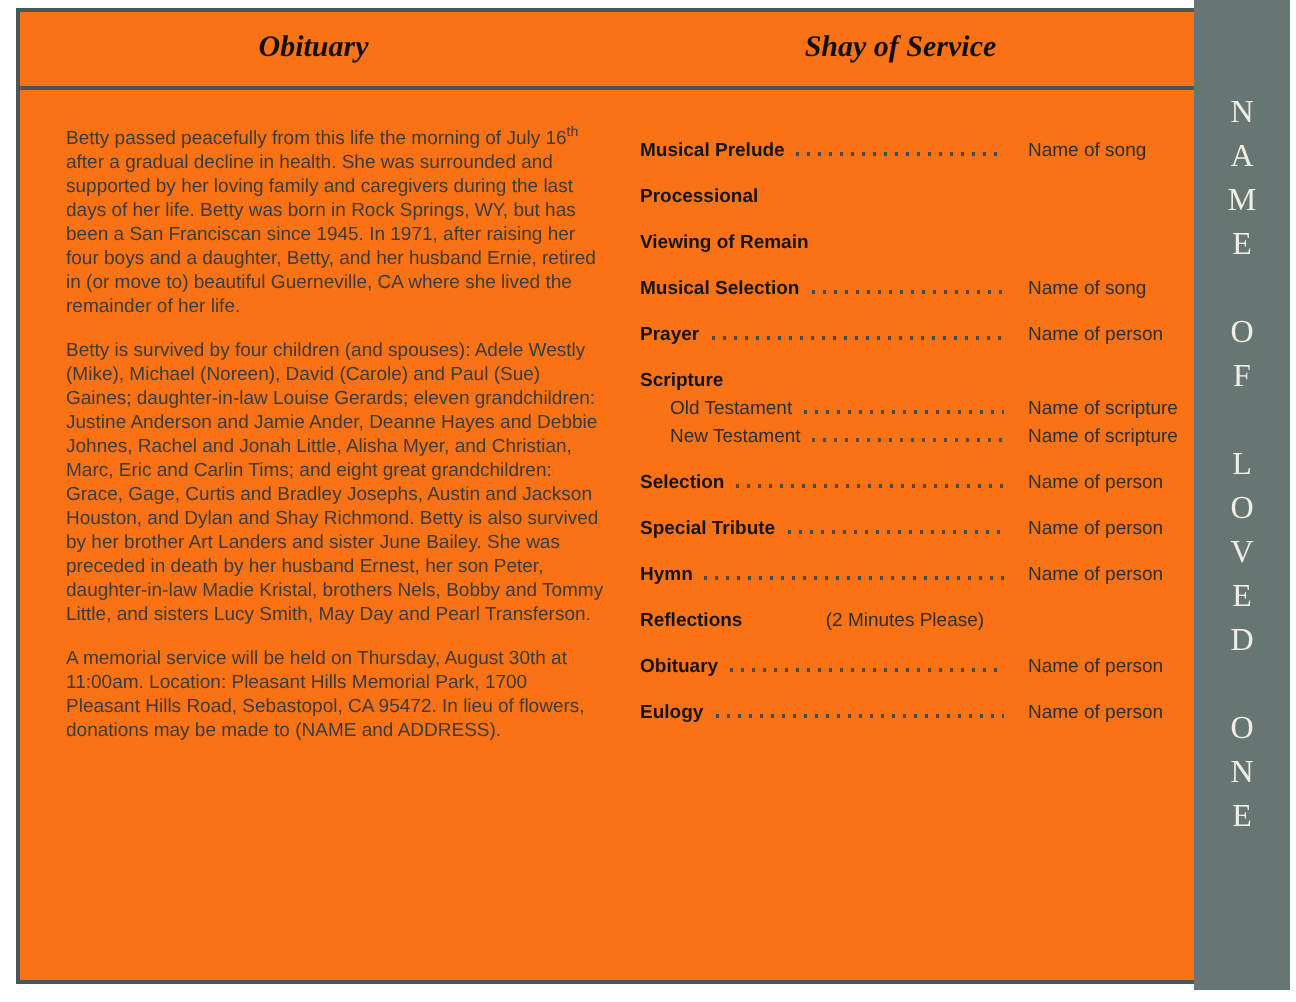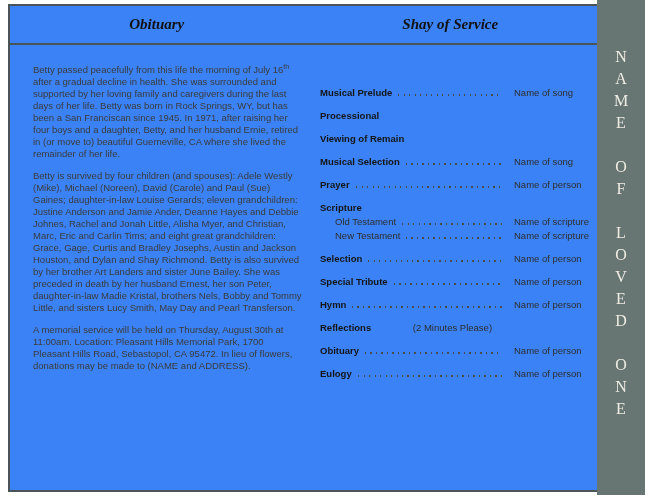--- a/index.html
+++ b/index.html
@@ -10,21 +10,21 @@
     font-family: "Liberation Sans", sans-serif;
     overflow: hidden;
   }
   .frame {
     position: absolute;
     left: 8px; top: 4px;
     width: 589px; height: 488px;
     border: 2px solid #4b5456;
     border-right: none;
     box-sizing: border-box;
-    background: #3b82f6;
+    background: #f97316;
   }
   .header-band {
     height: 39px;
     border-bottom: 2px solid #4b5456;
     box-sizing: border-box;
     display: flex;
   }
   .header-cell {
     flex: 1 1 50%;
     display: flex; align-items: center; justify-content: center;
@@ -42,21 +42,20 @@
     color: #3b3b3b;
   }
   .obituary-col p { margin: 0 0 10px 0; }
   .obituary-col sup { font-size: 7px; line-height: 0; vertical-align: super; }
   .service-col {
     width: 256px;
     margin-left: 17px;
     padding-top: 6px;
     font-size: 9.5px; line-height: 12px;
     color: #333333;
-    margin-top: 17px;
   }
   .svc-row {
     display: flex; align-items: baseline;
     margin-bottom: 11px;
     line-height: 12px;
   }
   .svc-label { font-weight: bold; white-space: nowrap; color: #151515; }
   .svc-sublabel { font-weight: normal; white-space: nowrap; color: #2e2e2e; }
   .svc-note { font-weight: normal; color: #2e2e2e; white-space: nowrap; padding-left: 39px; }
   .leader {

